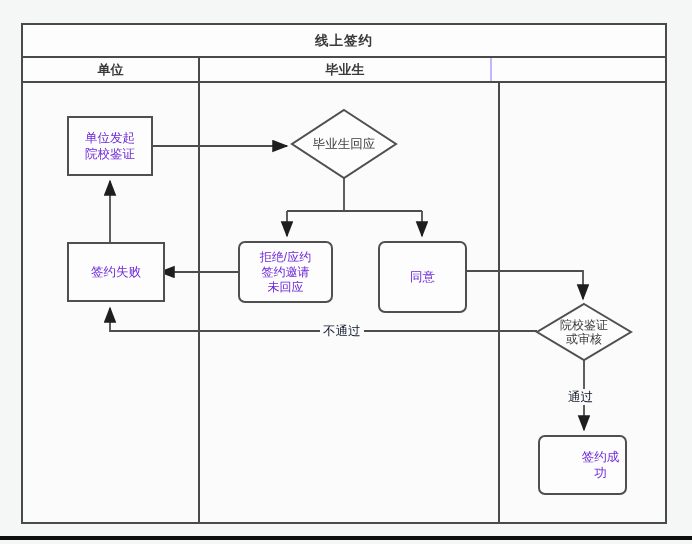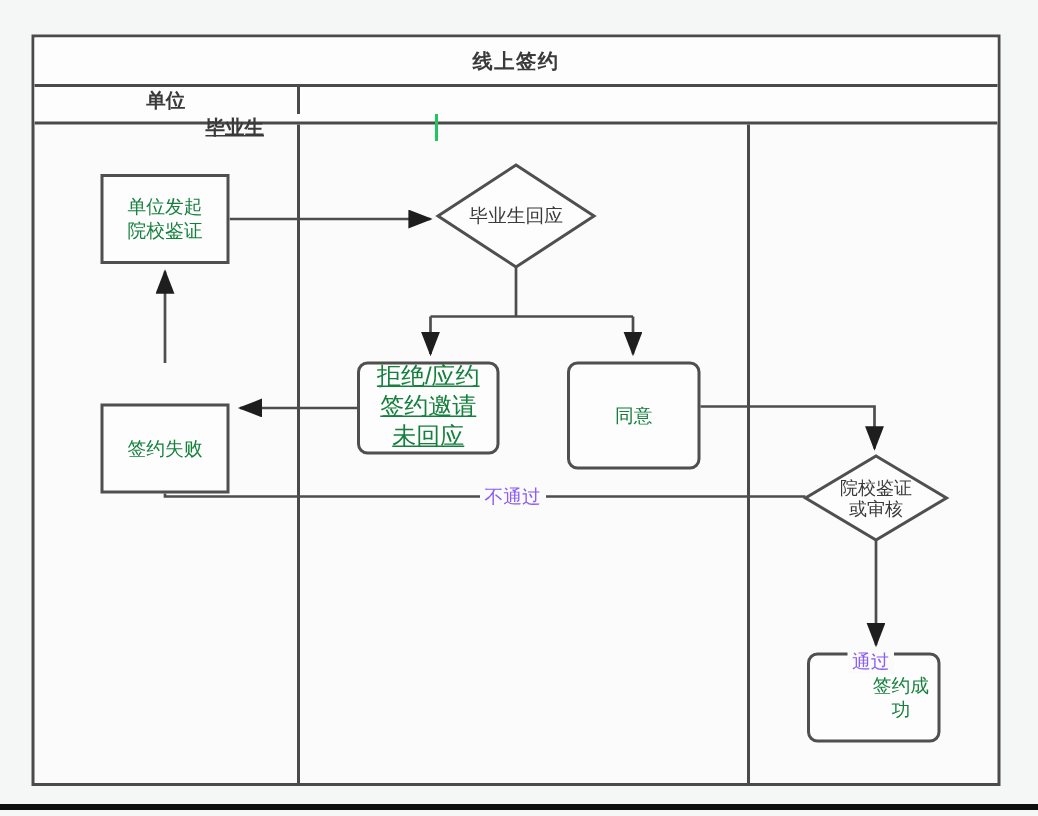--- a/index.html
+++ b/index.html
@@ -15,63 +15,63 @@
   
   .chart-frame {
     position: absolute; left: 21px; top: 23px; width: 646px; height: 501px;
     border: 2px solid #4a4a4a; background: #fbfbfb;
   }
   .title-row {
     height: 33px; border-bottom: 2px solid #4a4a4a; background: #fdfdfd;
     display: flex; align-items: center; justify-content: center;
     font-size: 13.5px; font-weight: bold; letter-spacing: 1px; text-align: right;
   }
-  .header-row { height: 25px; border-bottom: 2px solid #4a4a4a; display: flex; background: #fdfdfd; flex-direction: column; }
+  .header-row { height: 25px; border-bottom: 2px solid #4a4a4a; display: flex; background: #fdfdfd; }
   .header-cell {
     display: flex; align-items: center; justify-content: center;
     font-size: 13px; font-weight: bold; height: 100%;
   }
   .header-cell.c1 { width: 177px; border-right: 2px solid #4a4a4a; }
-  .header-cell.c2 { width: 269px; border-right: 2px solid #22c55e; text-decoration: underline; }
+  .header-cell.c2 { width: 292px; border-right: 2px solid #c4b5fd; }
   .header-cell.c3 { width: 161px; }
   .body-row { display: flex; height: 439px; }
   .lane { height: 100%; }
   .lane.c1 { width: 177px; border-right: 2px solid #4a4a4a; }
   .lane.c2 { width: 300px; border-right: 2px solid #4a4a4a; }
   .lane.c3 { width: 161px; }
 
   
   svg.connectors { position: absolute; left: 0; top: 0; width: 692px; height: 544px; }
 
   
   .node {
     position: absolute; background: #fdfdfd; border: 2px solid #4f4f4f;
     display: flex; flex-direction: column; align-items: center; justify-content: center;
-    font-size: 12.5px; line-height: 1.3; color: #15803d; text-align: center;
+    font-size: 12.5px; line-height: 1.3; color: #6d28d9; text-align: center;
   }
   .node.rounded { border-radius: 7px; }
   .node-invite  { left: 67px;  top: 116px; width: 86px; height: 60px; }
-  .node-fail    { left: 67px;  top: 242px; width: 86px; height: 60px; margin-top: 27px; }
-  .node-reject  { left: 238px; top: 241px; width: 95px; height: 62px; font-size: 16px; line-height: 1.25; text-decoration: underline; }
+  .node-fail    { left: 67px;  top: 242px; width: 98px; height: 60px; }
+  .node-reject  { left: 238px; top: 241px; width: 95px; height: 62px; font-size: 12px; line-height: 1.25; }
   .node-agree   { left: 378px; top: 241px; width: 89px; height: 72px; }
   .node-success { left: 538px; top: 435px; width: 89px; height: 60px; padding-left: 36px; }
 
   .diamond-text {
     position: absolute; display: flex; flex-direction: column; align-items: center; justify-content: center;
     text-align: center; color: #3a3a3a; background: transparent; pointer-events: none;
   }
   .dt-respond { left: 292px; top: 110px; width: 104px; height: 68px; font-size: 12.5px; }
   .dt-verify  { left: 537px; top: 304px; width: 94px;  height: 56px; font-size: 12px; line-height: 1.2; }
 
   .edge-label {
-    position: absolute; background: #fbfbfb; font-size: 12.5px; color: #8b5cf6;
+    position: absolute; background: #fbfbfb; font-size: 12.5px; color: #0f172a;
     padding: 0 3px; line-height: 16px; text-align: center;
   }
   .el-fail { left: 320px; top: 323px; }
-  .el-pass { left: 565px; top: 389px; margin-top: 44px; }
+  .el-pass { left: 565px; top: 389px; }
 
   .bottom-bar { position: absolute; left: 0; top: 536px; width: 692px; height: 4px; background: #0e0e0e; }
 </style>
 </head>
 <body>
 
 <div class="stage">
 
   <div class="chart-frame">
     <div class="title-row">线上签约</div>

